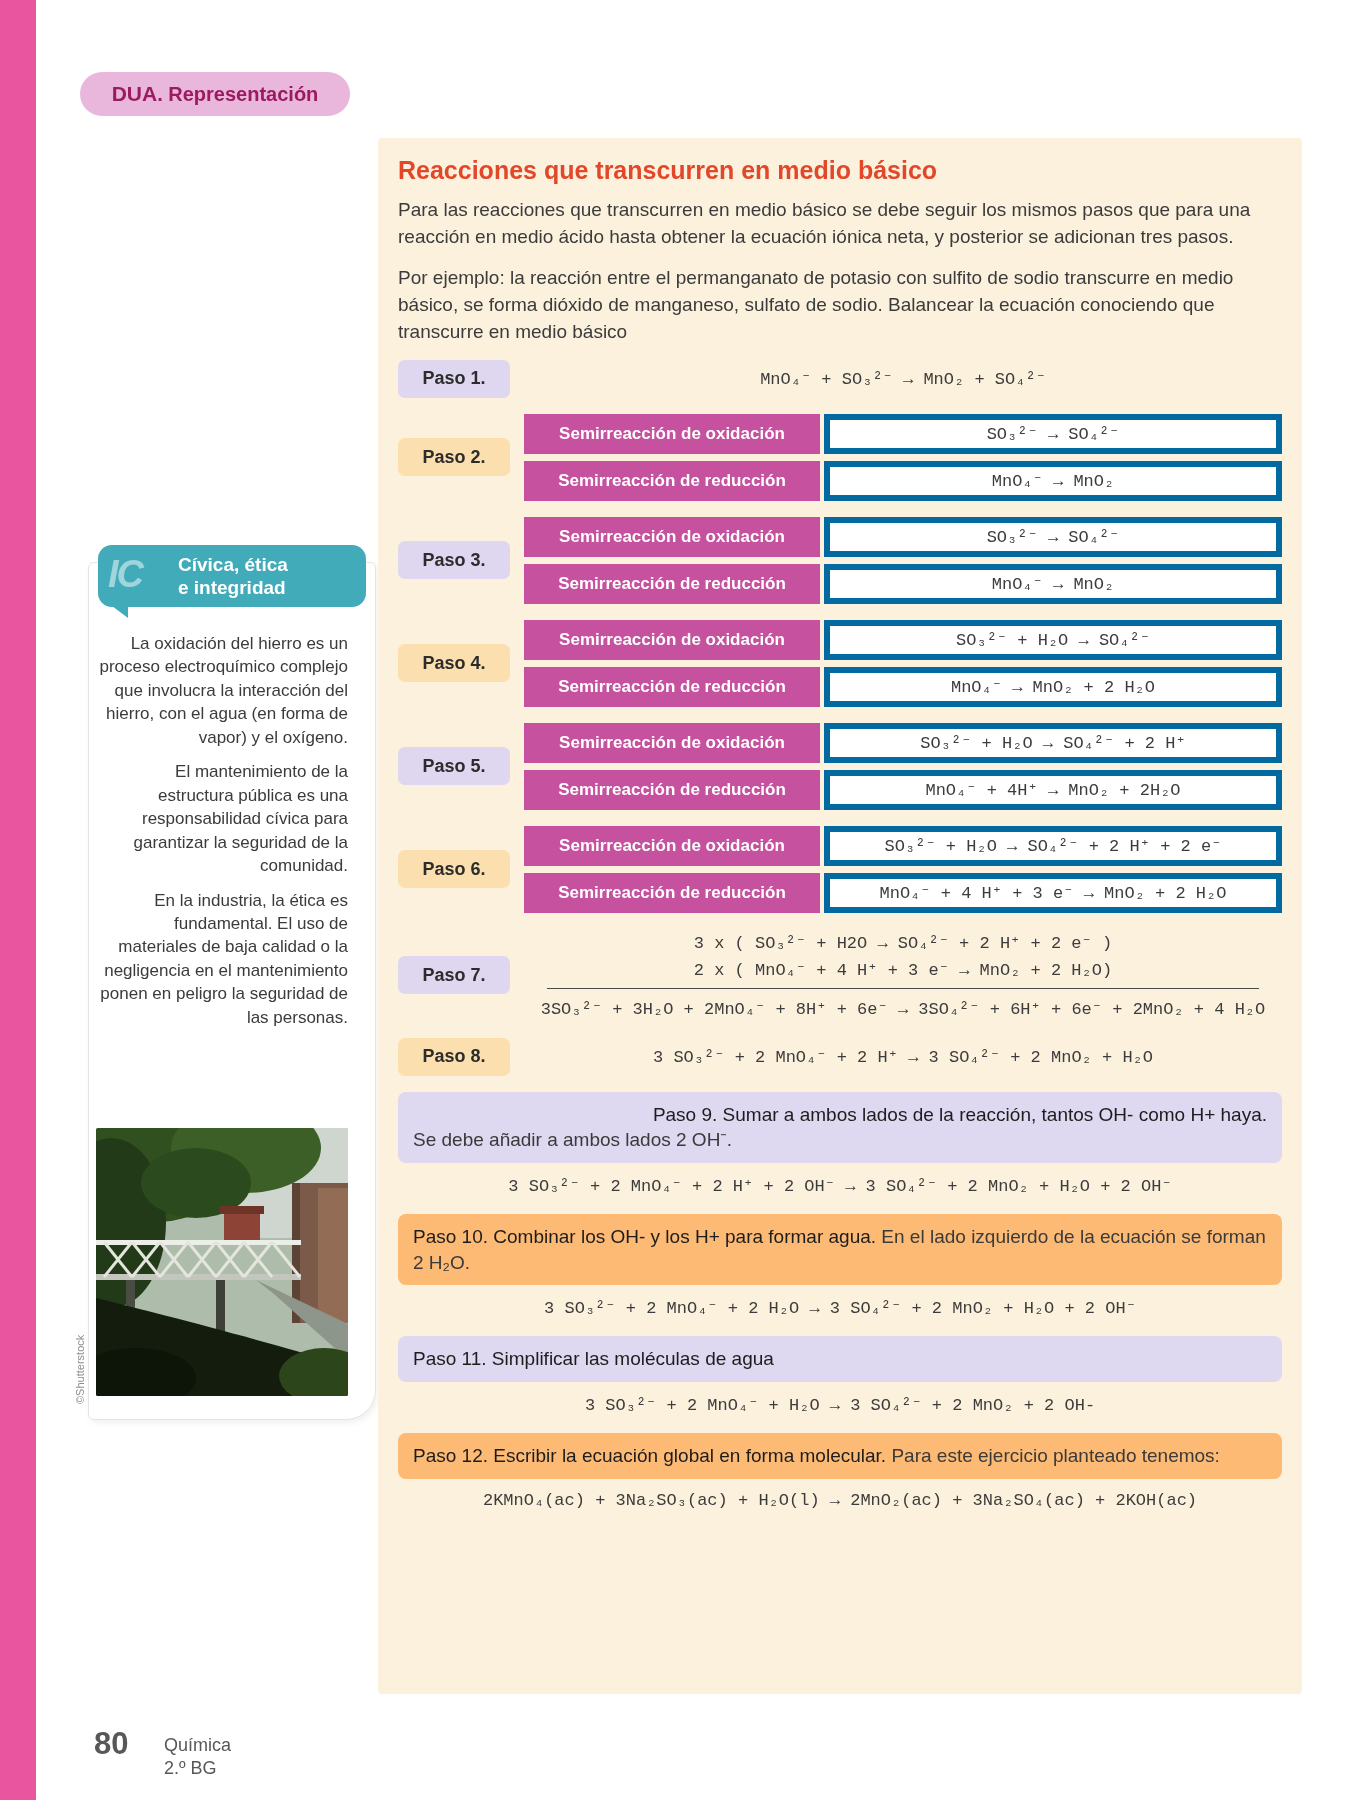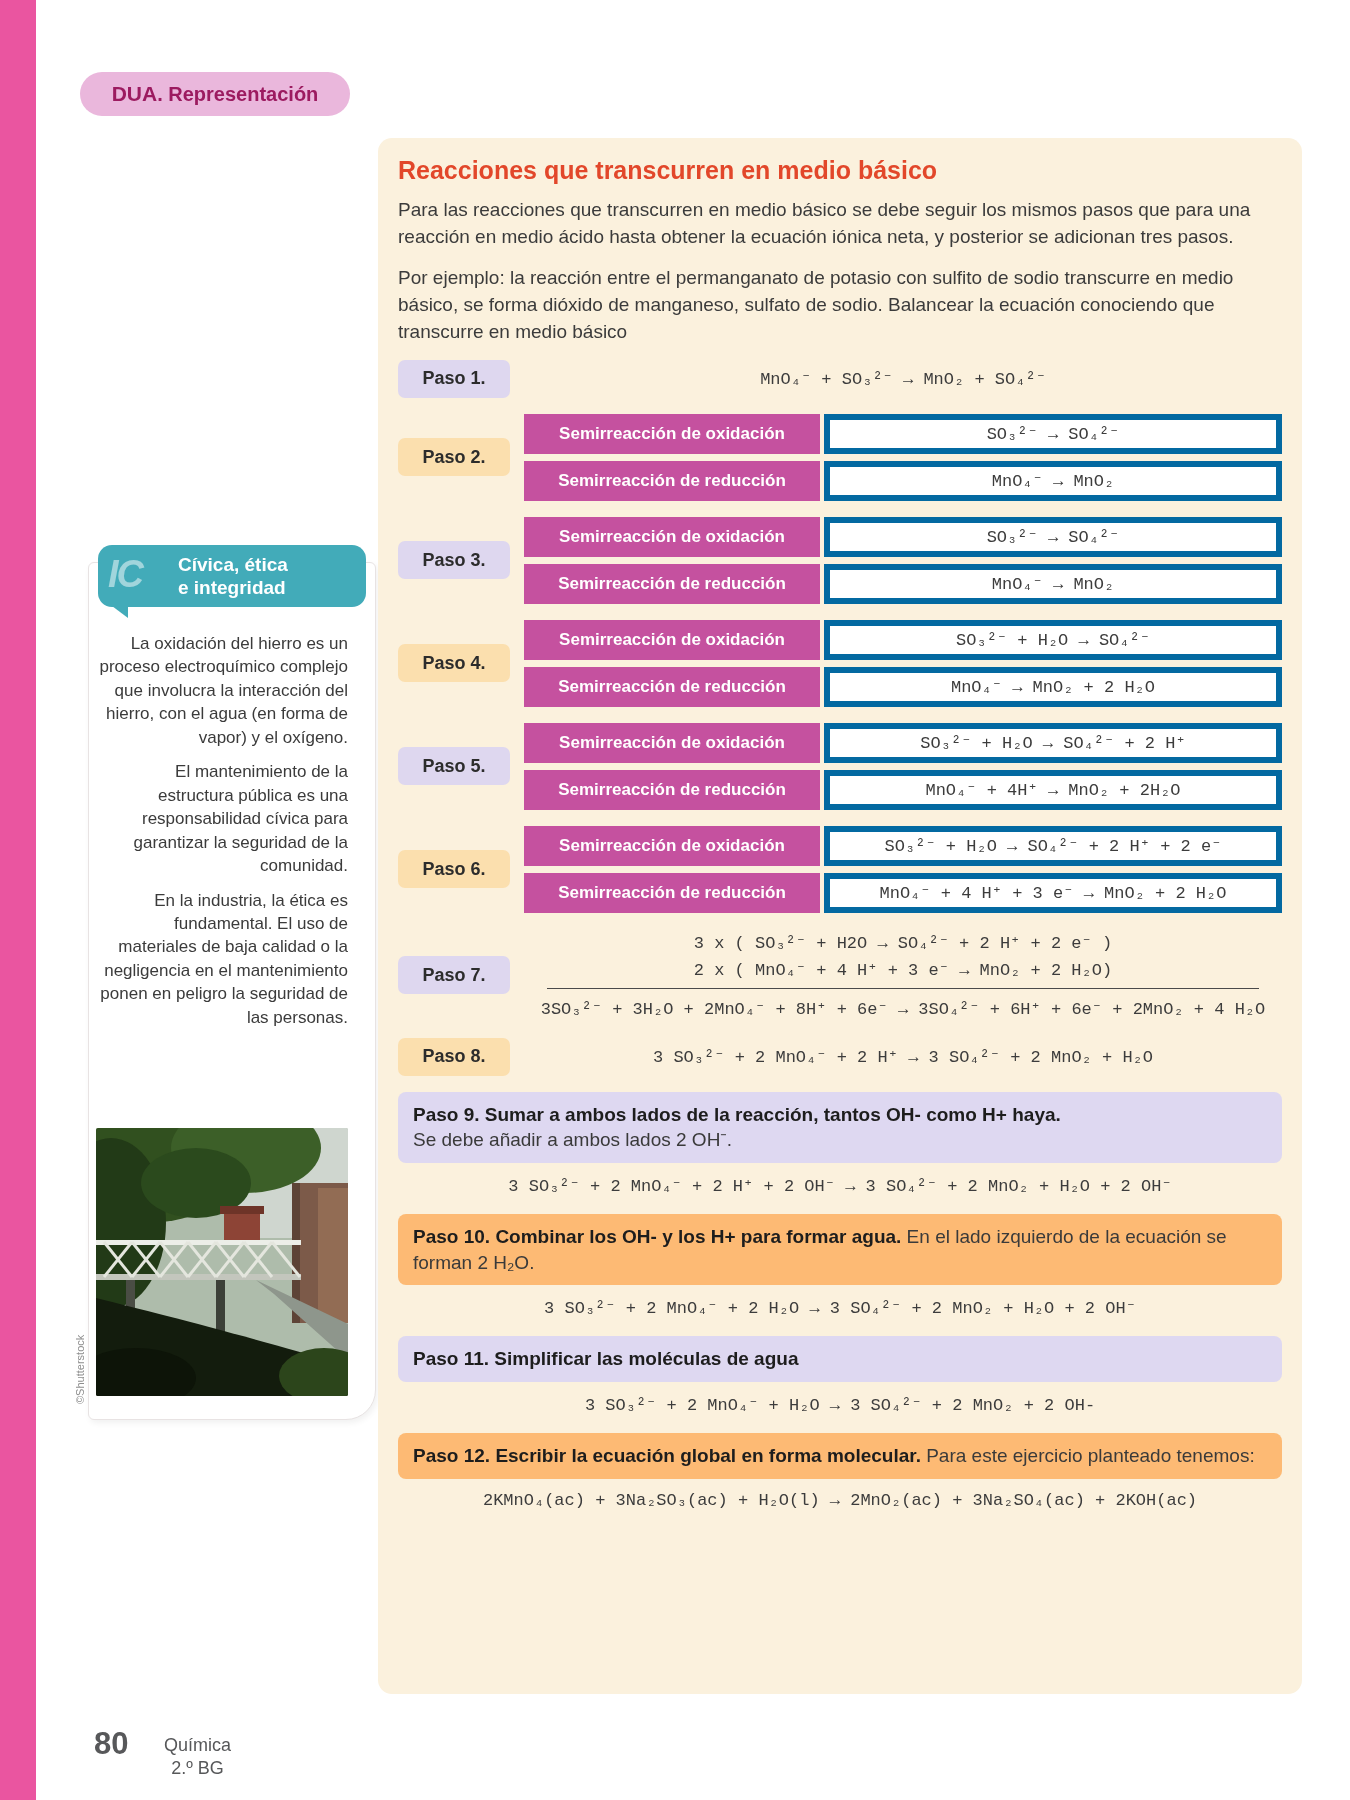--- a/index.html
+++ b/index.html
@@ -18,21 +18,21 @@
     position:absolute; left:80px; top:72px; width:270px; height:44px;
     background:#eab7dc; border-radius:22px;
     display:flex; align-items:center; justify-content:center;
   }
   .dua-bold { font-weight:bold; color:#9c1b60; font-size:21px; }
   .dua-rest { font-weight:bold; color:#9c1b60; font-size:20px; }
 
   
   .main-panel {
     position:absolute; left:378px; top:138px; width:924px; height:1556px;
-    background:#fbf1dd; border-radius:14px; padding:18px 20px; overflow:hidden;
+    background:#fbf1dd; border-radius:4px; padding:18px 20px; overflow:hidden;
   }
   .main-title { color:#e2472a; font-size:25px; font-weight:bold; margin-bottom:12px; }
   .intro { font-size:19px; line-height:1.42; margin-bottom:14px; color:#3b3b3b; }
 
   .step { display:flex; align-items:center; gap:14px; margin-bottom:16px; }
   .step-label {
     flex:0 0 112px; height:38px; border-radius:7px;
     display:flex; align-items:center; justify-content:center;
     font-weight:bold; font-size:18px; color:#2c2c2c;
   }
@@ -52,21 +52,21 @@
   .semi-eq {
     flex:1; background:#ffffff; border:6px solid #0369a1;
     display:flex; align-items:center; justify-content:center;
   }
 
   .sum-block { flex:1; display:flex; flex-direction:column; align-items:center; }
   .sum-line { padding:3px 0; }
   .sum-line.underl { width:94%; text-align:center; border-bottom:1.6px solid #4a4a4a; padding-bottom:8px; margin-bottom:6px; }
 
   .banner { border-radius:8px; padding:10px 15px; font-size:19px; line-height:1.35; margin-bottom:10px; color:#3a3a3a; }
-  .banner .b { font-weight:bold; color:#1d1d1d; }
+  .banner .b { font-weight:normal; color:#1d1d1d;text-align:right; }
   .banner .b.blockb { display:block; }
   .tint-purple-b { background:#ded8f1; }
   .tint-orange-b { background:#fdba74; }
   .free-eq { text-align:center; margin:12px 0 18px; }
 
   
   .side-card {
     position:absolute; left:88px; top:562px; width:288px; height:858px;
     background:#ffffff; border:1px solid #e8e3e3; border-radius:6px 6px 30px 6px;
     box-shadow:2px 3px 6px rgba(0,0,0,0.06);
@@ -88,21 +88,21 @@
   .side-text { position:absolute; left:96px; top:632px; width:252px; text-align:right; font-size:17px; line-height:1.38; color:#3b3b3b; }
   .side-text p { margin-bottom:11px; }
 
   .photo { position:absolute; left:96px; top:1128px; width:252px; height:268px; overflow:hidden; border-radius:2px; }
   .credit {
     position:absolute; left:74px; top:1404px; font-size:11px; color:#8d8d8d;
     transform:rotate(-90deg); transform-origin:0 0; white-space:nowrap;
   }
 
   .footer-num { position:absolute; left:94px; top:1726px; font-size:31px; font-weight:bold; color:#57585a; }
-  .footer-sub { position:absolute; left:164px; top:1734px; font-size:18px; color:#57585a; line-height:1.25;text-align:center; }
+  .footer-sub { position:absolute; left:164px; top:1734px; font-size:18px; color:#57585a; line-height:1.25; }
 </style>
 </head>
 <body>
 
 <div class="leftbar"></div>
 
 <div class="dua-pill">
   <span class="dua-bold">DUA</span>
   <span class="dua-rest">. Representación</span>
 </div>

